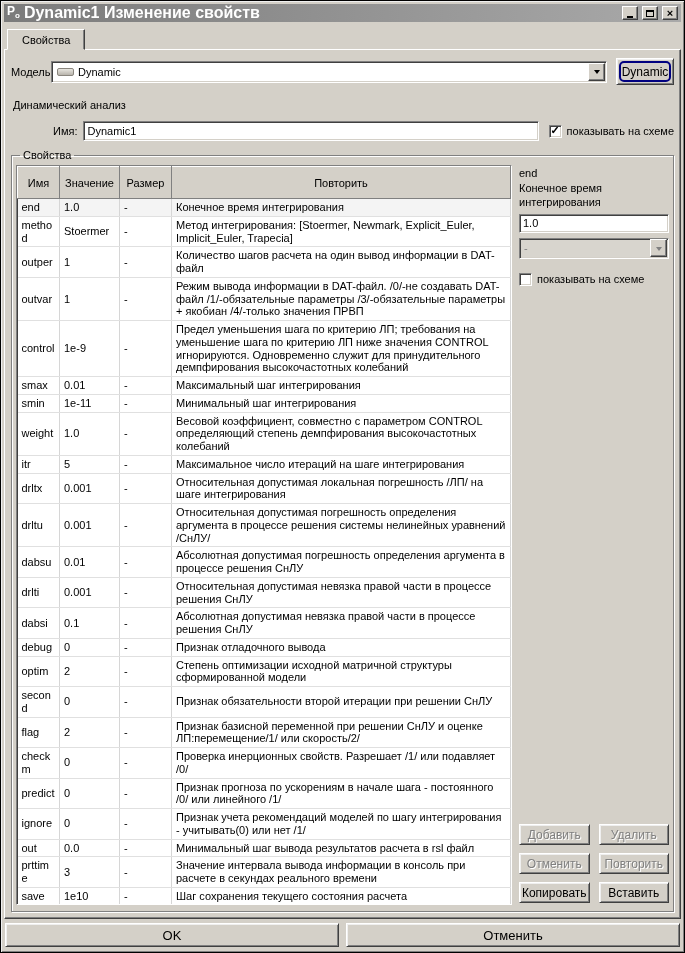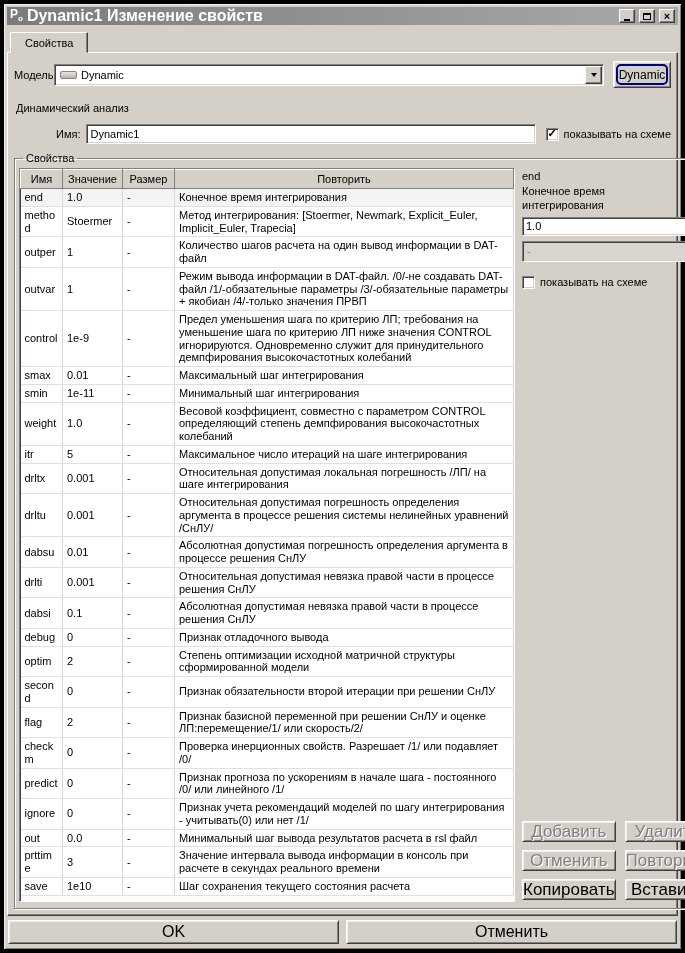--- a/index.html
+++ b/index.html
@@ -2,21 +2,21 @@
 <html><head>
 <meta charset="utf-8">
 <style>
   html,body { margin:0; padding:0; background:#bfbfbf; }
   * { box-sizing:border-box; }
   body { font-family:"Liberation Sans", sans-serif; font-size:11px; color:#000; }
 
   .window {
     width:685px; height:953px;
     background:#d4d0c8;
-    border:4px solid #000000;
+    border:1px solid #000000;
     box-shadow: inset 1px 1px 0 #efefef, inset -1px -1px 0 #808080;
     padding:3px;
     display:flex; flex-direction:column;
   }
 
   
   .titlebar {
     height:18px; flex:0 0 18px;
     background:linear-gradient(90deg,#7b7b7b,#a9a9a9);
     display:flex; align-items:center;
@@ -81,21 +81,21 @@
   .model-icon {
     width:17px; height:8px; flex:0 0 17px; margin-left:2px;
     background:linear-gradient(#e8e6e0,#b8b4ac);
     border:1px solid #8a867e; border-radius:2px;
   }
 
   .btn {
     background:#d4d0c8;
     border:1px solid; border-color:#fff #404040 #404040 #fff;
     box-shadow:inset 1px 1px 0 #efefef, inset -1px -1px 0 #808080;
-    font-family:"Liberation Sans",sans-serif; font-size:17px;
+    font-family:"Liberation Sans",sans-serif; font-size:12px;
     padding:0; cursor:default;
   }
   .btn:disabled { color:#808080; text-shadow:1px 1px 0 #fff; }
 
   .dynamic-btn { width:58px; height:27px; margin-left:9px; position:relative; font-size:12px; }
   .dynamic-btn::after {
     content:""; position:absolute; left:2px; right:2px; top:2px; bottom:2px;
     border:2px solid #000080; border-radius:5px;
   }
 
@@ -129,21 +129,21 @@
 
   .table-wrap {
     flex:0 0 496px; width:496px; overflow:hidden; align-self:stretch;
     background:#fff;
     border:1px solid; border-color:#808080 #fff #fff #808080;
     box-shadow:inset 1px 1px 0 #404040;
   }
   table { border-collapse:collapse; table-layout:fixed; width:100%; font-size:11px; }
   col.c-name { width:42px; } col.c-val { width:60px; } col.c-size { width:52px; }
   th {
-    background:#d4d0c8; font-weight:normal; height:19px;
+    background:#d4d0c8; font-weight:normal; height:32px;
     border:1px solid; border-color:#fff #808080 #808080 #fff;
     padding:1px 2px; text-align:center;
   }
   td {
     padding:2px 4px; vertical-align:middle; line-height:1.16;
     border-right:1px solid #d6d6d6; border-bottom:1px solid #e0e0e0;
     word-wrap:break-word;
   }
   tr.selected td { background:#f4f4f4; }
 
@@ -156,21 +156,21 @@
     font-family:"Liberation Sans",sans-serif; font-size:11px; width:100%;
   }
   .detail-combo { height:21px; color:#808080; background:#d8d5ce; }
   .detail-cb { margin-top:14px; }
   .detail-spacer { flex:1; }
   .btn-grid { display:grid; grid-template-columns:1fr 1fr; gap:8px 9px; padding-bottom:2px; }
   .btn-grid .btn { height:21px; }
 
   
   .footer { flex:0 0 30px; display:flex; gap:7px; padding:4px 1px 2px 1px; }
-  .footer .btn { flex:1; height:24px; font-size:16px; }
+  .footer .btn { flex:1; height:24px; font-size:13px; }
 </style>
 </head>
 <body>
 
 <div class="window">
 
   <div class="titlebar">
     <span class="app-icon"><span>P</span><sub>o</sub></span>
     <span class="title-text">Dynamic1 Изменение свойств</span>
     <button class="tb-btn">

